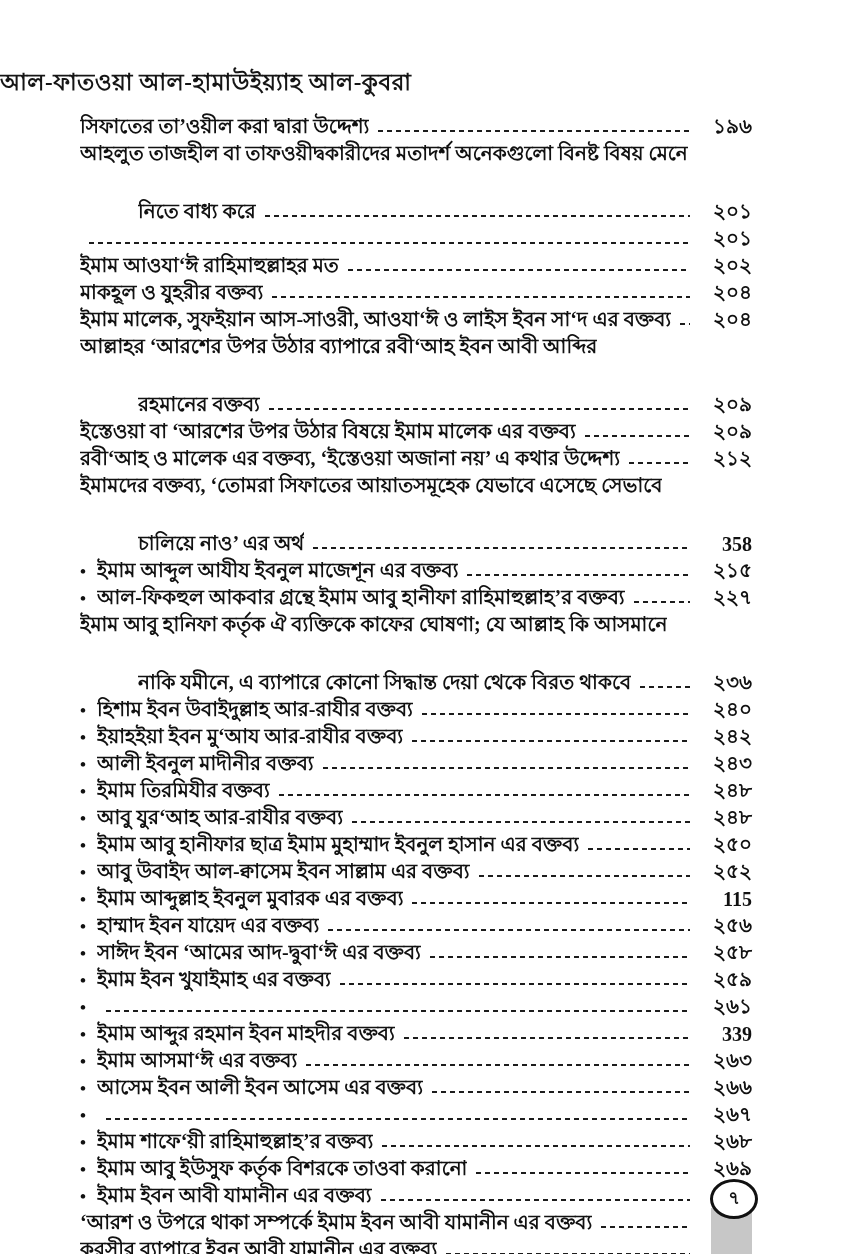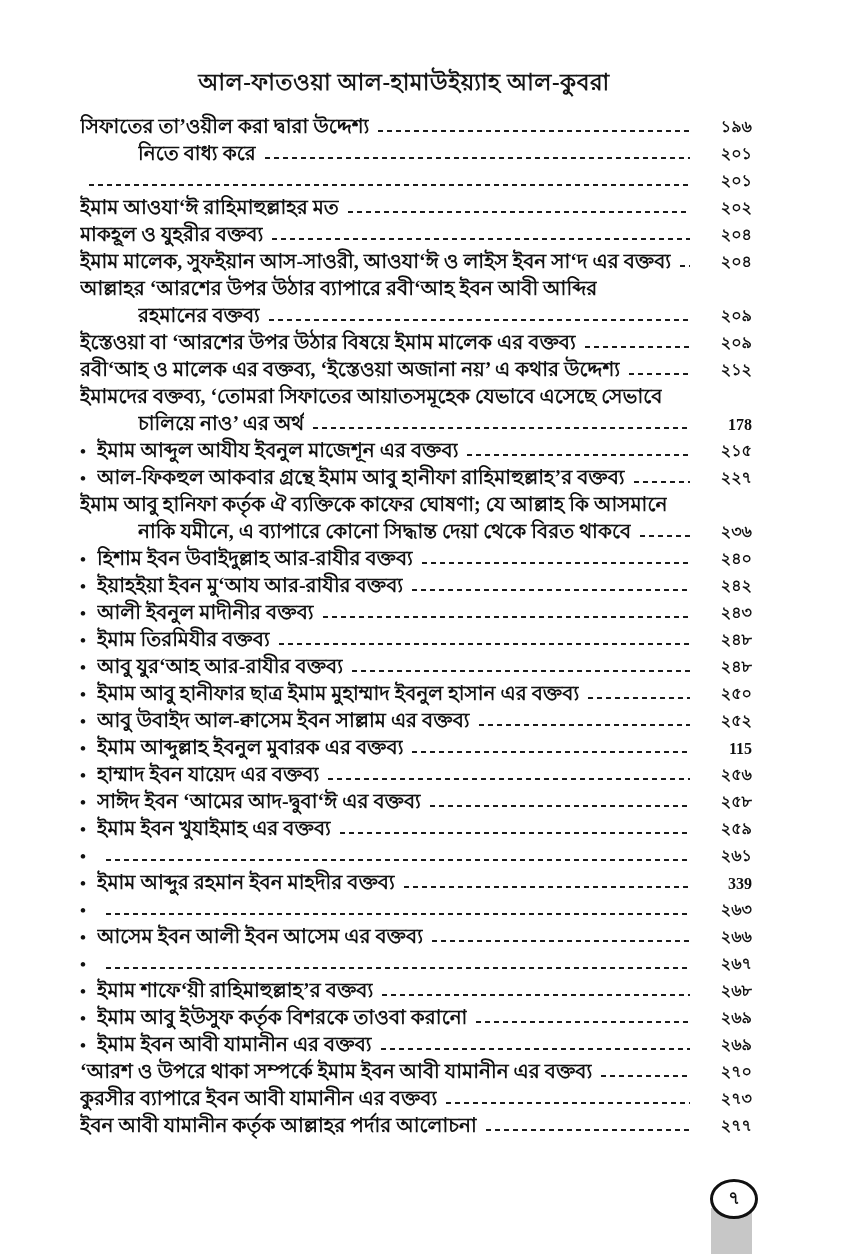--- a/index.html
+++ b/index.html
@@ -8,61 +8,61 @@
     width:858px;height:1254px;
     background:#ffffff;
     position:relative;
     overflow:hidden;
     font-family:"Liberation Serif","DejaVu Sans",serif;
     color:#111111;
   }
   .page-header{
     position:absolute;
     top:64px;left:0;right:50px;
-    text-align:center;
+    text-align:left;
     font-size:23px;
     font-weight:700;
     letter-spacing:0.5px;
     color:#151515;
   }
   .toc-list{
     position:absolute;
     top:114px;left:80px;
     width:672px;
     display:flex;
     flex-direction:column;
   }
   .row{
     display:flex;
     align-items:center;
     height:27px;
     font-size:20px;
     font-weight:700;
     white-space:nowrap;
   }
-  .row.indent{ padding-left:58px; }
+  .row.indent{ padding-left:58px;margin-top:31px; }
   .bullet{
     width:17px;
     flex:0 0 auto;
     font-size:17px;
     line-height:1;
   }
   .txt{ flex:0 1 auto; overflow:hidden; }
   .leader{
     flex:1 1 auto;
     min-width:6px;
     height:2px;
     margin:6px 10px 0 9px;
     background:repeating-linear-gradient(90deg,#1c1c1c 0 5px,transparent 5px 9px);
   }
   .pg{
     flex:0 0 auto;
     width:52px;
     text-align:right;
-    font-size:16px;
+    font-size:20px;
     font-weight:700;
   }
   .page-number-circle{
     position:absolute;
     left:710px;top:1179px;
     width:42px;height:34px;
     background:#ffffff;
     border:3px solid #111111;
     border-radius:50%;
     display:flex;align-items:center;justify-content:center;
@@ -81,20 +81,23 @@
 <body>
 
 <div class="page-header">আল-ফাতওয়া আল-হামাউইয়্যাহ আল-কুবরা</div>
 
 <div class="toc-list">
     <div class="row">
       <span class="txt">সিফাতের তা’ওয়ীল করা দ্বারা উদ্দেশ্য</span>
       <span class="leader"></span>
       <span class="pg">১৯৬</span>
     </div>
+    <div class="row">
+      <span class="txt">আহলুত তাজহীল বা তাফওয়ীদ্বকারীদের মতাদর্শ অনেকগুলো বিনষ্ট বিষয় মেনে</span>
+    </div>
     <div class="row indent">
       <span class="txt">নিতে বাধ্য করে</span>
       <span class="leader"></span>
       <span class="pg">২০১</span>
     </div>
     <div class="row">
       <span class="leader"></span>
       <span class="pg">২০১</span>
     </div>
     <div class="row">
@@ -129,21 +132,21 @@
       <span class="txt">রবী‘আহ ও মালেক এর বক্তব্য, ‘ইস্তেওয়া অজানা নয়’ এ কথার উদ্দেশ্য</span>
       <span class="leader"></span>
       <span class="pg">২১২</span>
     </div>
     <div class="row">
       <span class="txt">ইমামদের বক্তব্য, ‘তোমরা সিফাতের আয়াতসমূহেক যেভাবে এসেছে সেভাবে</span>
     </div>
     <div class="row indent">
       <span class="txt">চালিয়ে নাও’ এর অর্থ</span>
       <span class="leader"></span>
-      <span class="pg">178</span>
+      <span class="pg">358</span>
     </div>
     <div class="row">
       <span class="bullet">•</span>
       <span class="txt">ইমাম আব্দুল আযীয ইবনুল মাজেশূন এর বক্তব্য</span>
       <span class="leader"></span>
       <span class="pg">২১৫</span>
     </div>
     <div class="row">
       <span class="bullet">•</span>
       <span class="txt">আল-ফিকহুল আকবার গ্রন্থে ইমাম আবু হানীফা রাহিমাহুল্লাহ’র বক্তব্য</span>
@@ -230,20 +233,21 @@
       <span class="pg">২৬১</span>
     </div>
     <div class="row">
       <span class="bullet">•</span>
       <span class="txt">ইমাম আব্দুর রহমান ইবন মাহদীর বক্তব্য</span>
       <span class="leader"></span>
       <span class="pg">339</span>
     </div>
     <div class="row">
       <span class="bullet">•</span>
+      <span class="txt">ইমাম আসমা‘ঈ এর বক্তব্য</span>
       <span class="leader"></span>
       <span class="pg">২৬৩</span>
     </div>
     <div class="row">
       <span class="bullet">•</span>
       <span class="txt">আসেম ইবন আলী ইবন আসেম এর বক্তব্য</span>
       <span class="leader"></span>
       <span class="pg">২৬৬</span>
     </div>
     <div class="row">

